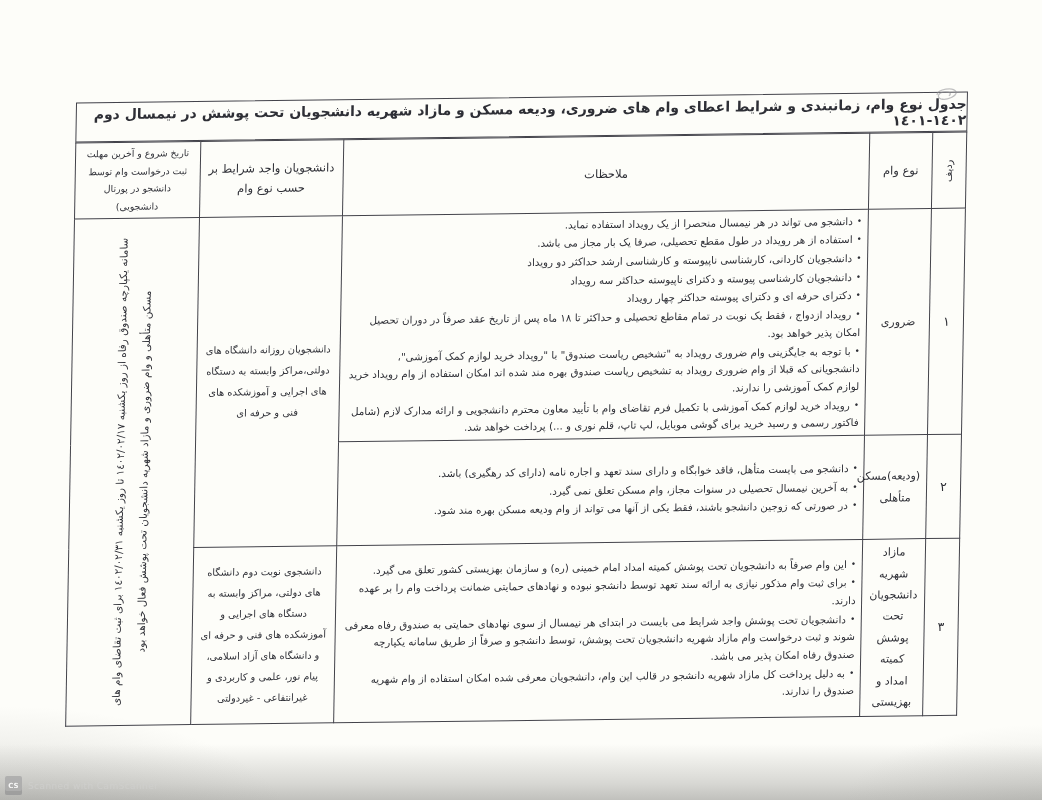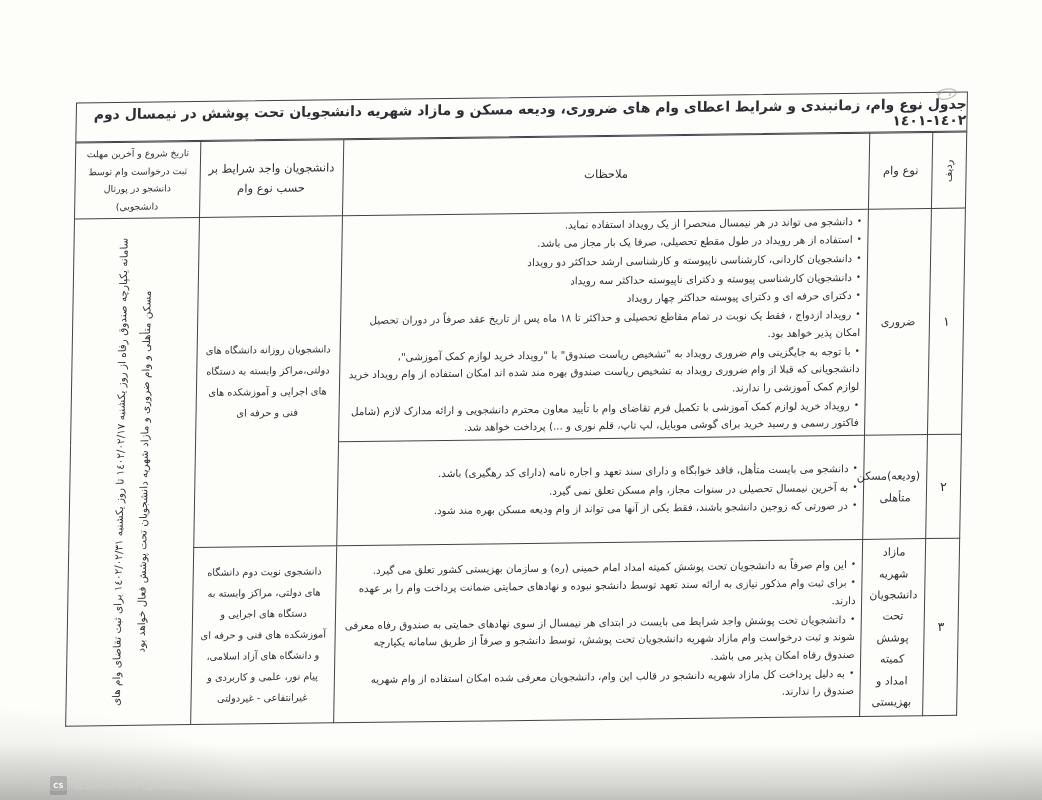--- a/index.html
+++ b/index.html
@@ -48,21 +48,20 @@
   td.elig-cell{font-size:9.8px; line-height:2.15; text-align:center; padding:4px 5px;}
   td.dates-cell{position:relative; padding:0;}
   .dates-rot{
     position:absolute; top:50%; left:50%; width:472px;
     transform:translate(-50%,-50%) rotate(-90deg);
     font-size:10.4px; line-height:2.3; text-align:center;
   }
   .watermark{
     position:absolute; left:5px; top:776px; display:flex; align-items:center; gap:6px;
     opacity:.85;
-    margin-left:45px;
   }
   .wm-badge{
     width:17px; height:19px; background:#ababab; border-radius:2px;
     display:flex; align-items:center; justify-content:center;
     color:#ffffff; font-size:7px; font-weight:bold;
     box-shadow:inset 0 -4px 0 #9a9a9a;
   }
   .wm-text{font-size:9px; color:#cfcfcd; letter-spacing:.4px;}
 </style>
 </head>

